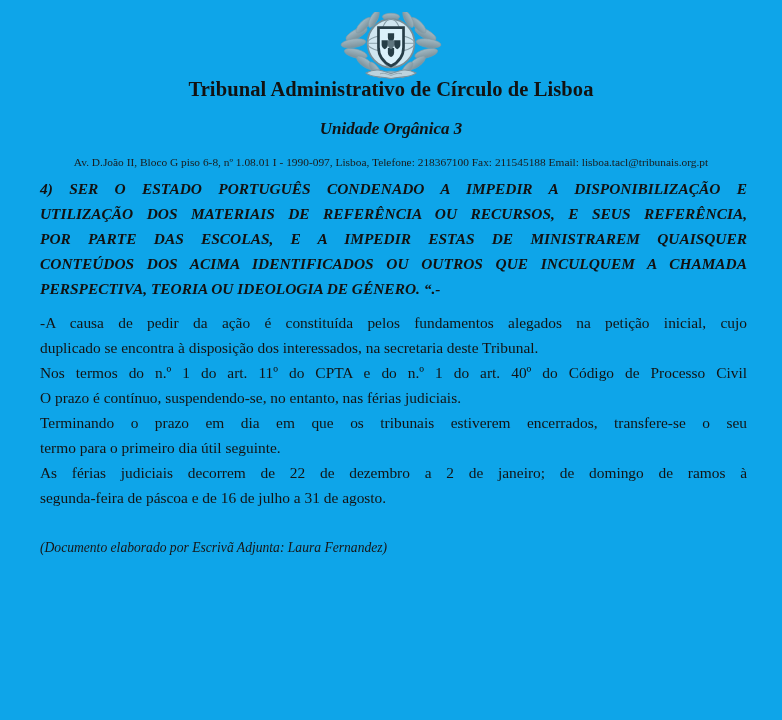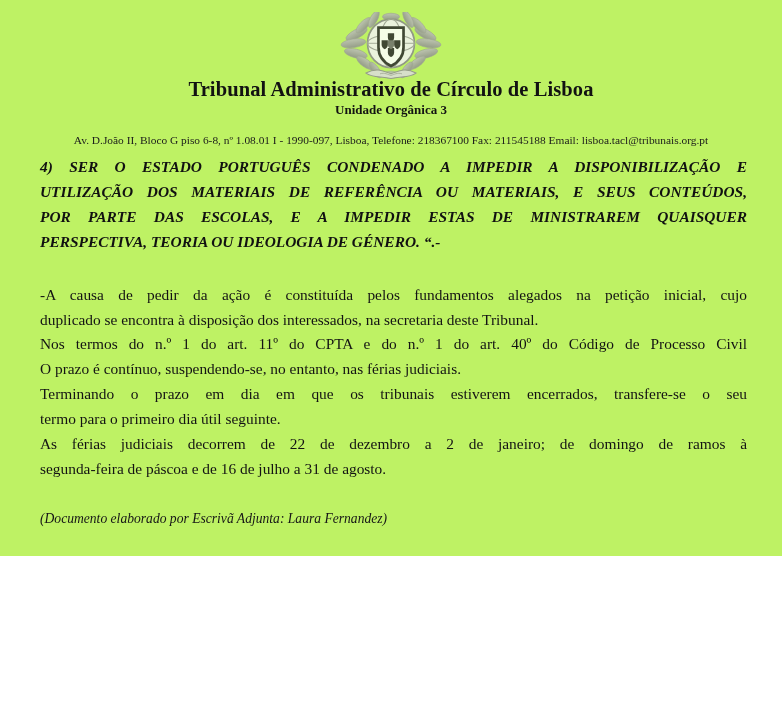--- a/index.html
+++ b/index.html
@@ -13,22 +13,22 @@
     height: 720px;
     overflow: hidden;
     font-family: "Liberation Serif", "DejaVu Serif", serif;
     color: #1a1a1a;
     -webkit-font-smoothing: antialiased;
   }
 
   .page {
     position: relative;
     width: 782px;
-    height: 556px;
-    background: #bef264;
+    height: 720px;
+    background: #0ea5e9;
     box-sizing: border-box;
   }
 
   
   .emblem-wrap {
     width: 100%;
     text-align: center;
     padding-top: 12px;
     height: 78px;
     box-sizing: border-box;
@@ -47,25 +47,26 @@
     padding: 0 20px;
   }
   .court-title {
     font-size: 20.5px;
     font-weight: bold;
     letter-spacing: 0.1px;
     line-height: 1.1;
     color: #121212;
   }
   .court-unit {
-    font-size: 13px;
+    font-size: 17px;
     font-weight: bold;
     line-height: 1.18;
-    margin-top: 1px;
+    margin-top: 18px;
     color: #121212;
+    font-style: italic;
   }
   .court-address {
     font-size: 11.4px;
     line-height: 1.25;
     margin-top: 16px;
     color: #1a1a1a;
     white-space: nowrap;
   }
 
   
@@ -92,21 +93,21 @@
   }
 
   .para {
     font-size: 15.4px;
     line-height: 1.62;
     text-align: justify;
     text-justify: inter-word;
     color: #131313;
   }
   .para.first {
-    margin-top: 28px;
+    margin-top: 10px;
   }
   .para .ln {
     display: block;
   }
   .para .ln.j {
     text-align: justify;
     text-align-last: justify;
   }
 
   .note {
@@ -199,22 +200,23 @@
   <div class="header">
     <div class="court-title">Tribunal Administrativo de Círculo de Lisboa</div>
     <div class="court-unit">Unidade Orgânica 3</div>
     <div class="court-address">Av. D.João II, Bloco G piso 6-8, nº 1.08.01 I - 1990-097, Lisboa, Telefone: 218367100 Fax: 211545188 Email: lisboa.tacl@tribunais.org.pt</div>
   </div>
 
   <div class="body-area">
 
     <div class="claim-block">
       <span class="ln j">4) SER O ESTADO PORTUGUÊS CONDENADO A IMPEDIR A DISPONIBILIZAÇÃO E</span>
-      <span class="ln j">UTILIZAÇÃO DOS MATERIAIS DE REFERÊNCIA OU MATERIAIS, E SEUS CONTEÚDOS,</span>
+      <span class="ln j">UTILIZAÇÃO DOS MATERIAIS DE REFERÊNCIA OU RECURSOS, E SEUS REFERÊNCIA,</span>
       <span class="ln j">POR PARTE DAS ESCOLAS, E A IMPEDIR ESTAS DE MINISTRAREM QUAISQUER</span>
+      <span class="ln j">CONTEÚDOS DOS ACIMA IDENTIFICADOS OU OUTROS QUE INCULQUEM A CHAMADA</span>
       <span class="ln">PERSPECTIVA, TEORIA OU IDEOLOGIA DE GÉNERO. “.-</span>
     </div>
 
     <div class="para first">
       <span class="ln j">-A causa de pedir da ação é constituída pelos fundamentos alegados na petição inicial, cujo</span>
       <span class="ln">duplicado se encontra à disposição dos interessados, na secretaria deste Tribunal.</span>
     </div>
 
     <div class="para">
       <span class="ln j">Nos termos do n.º 1 do art. 11º do CPTA e do n.º 1 do art. 40º do Código de Processo Civil</span>

